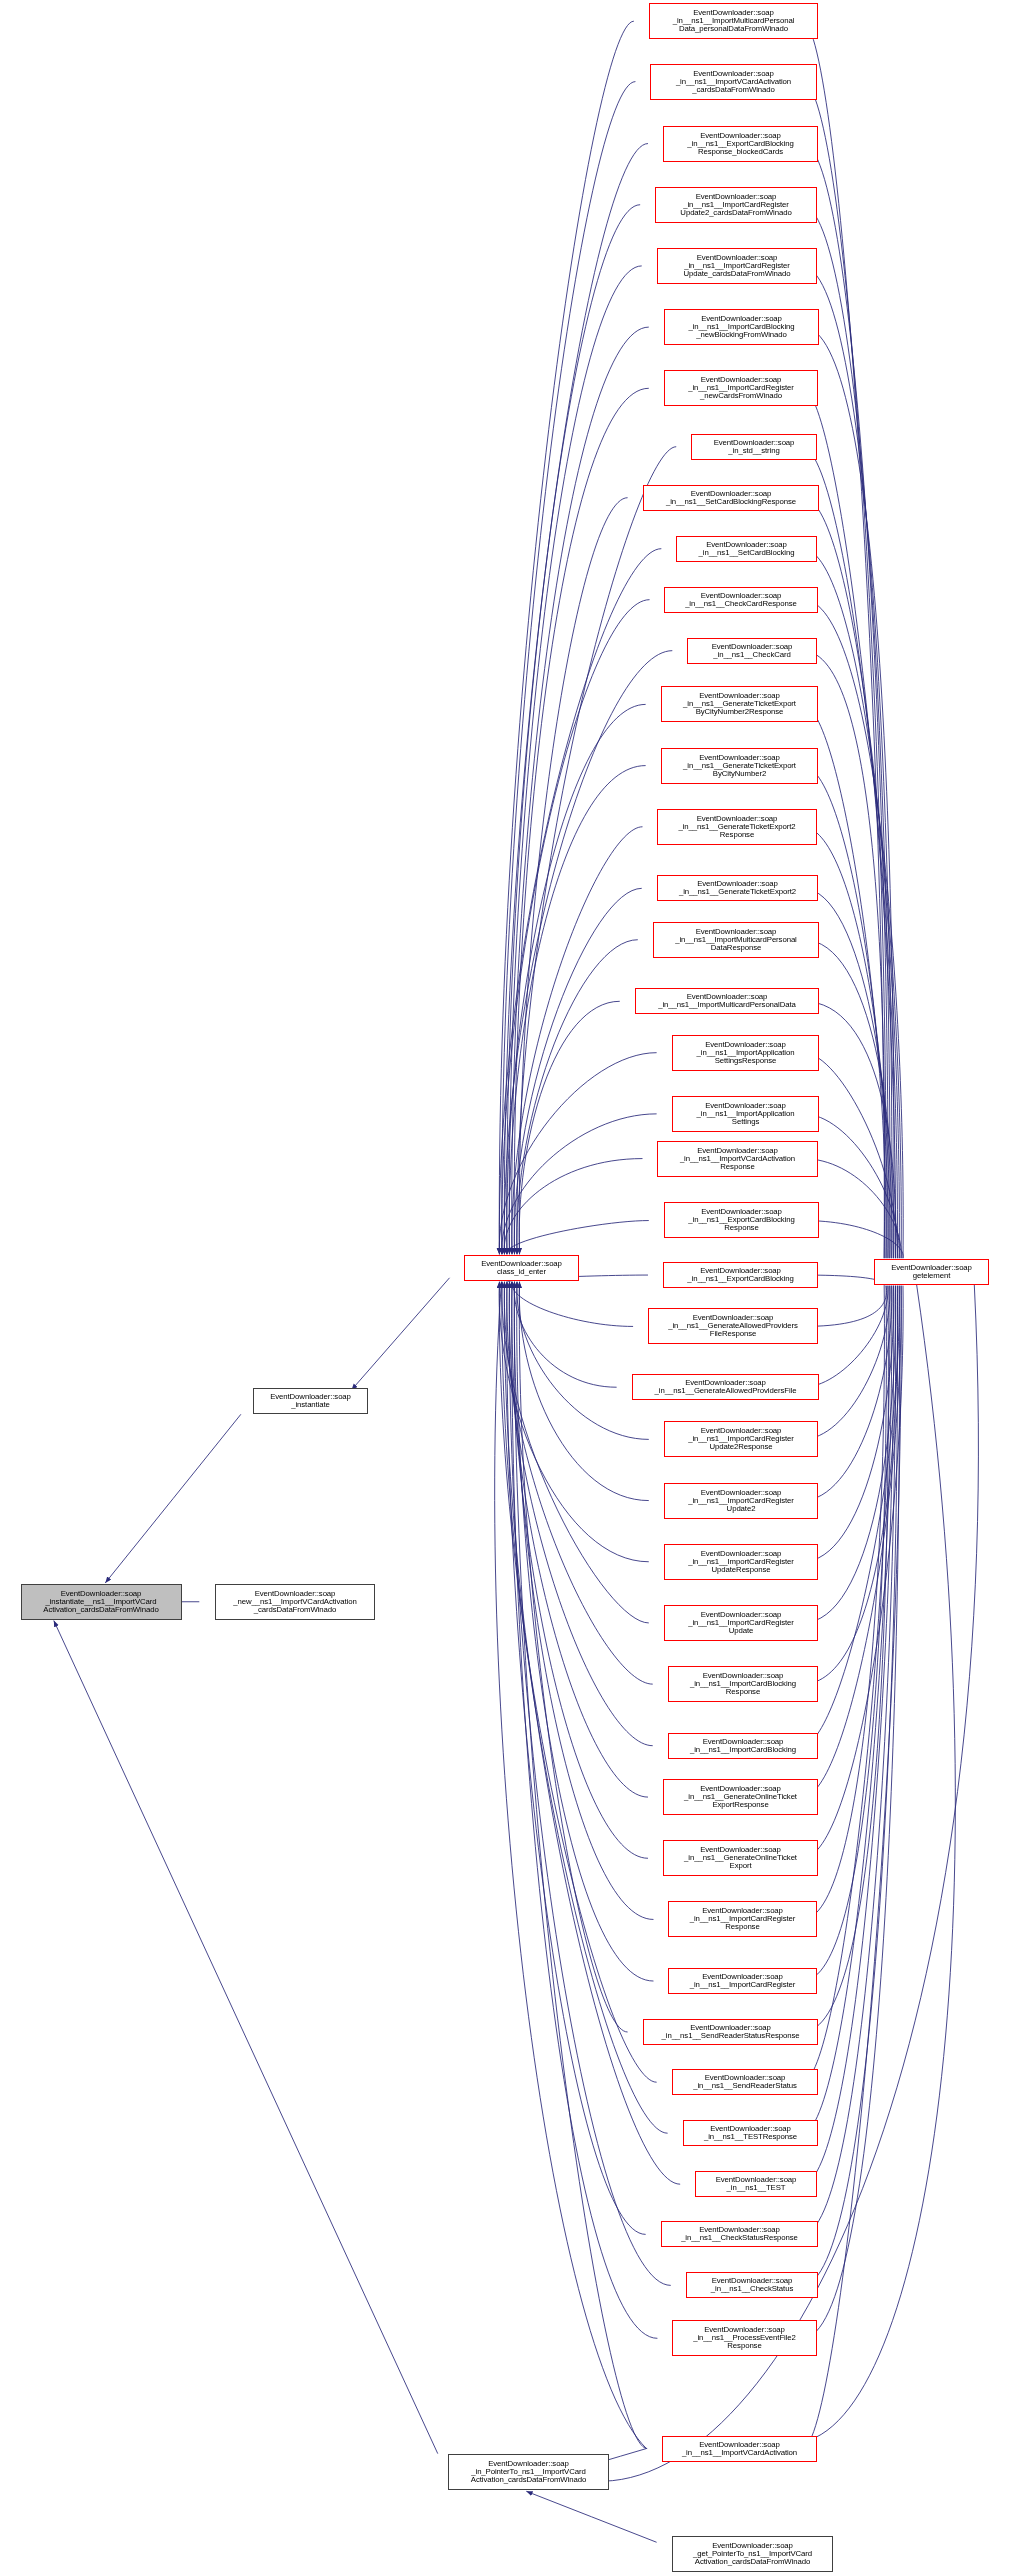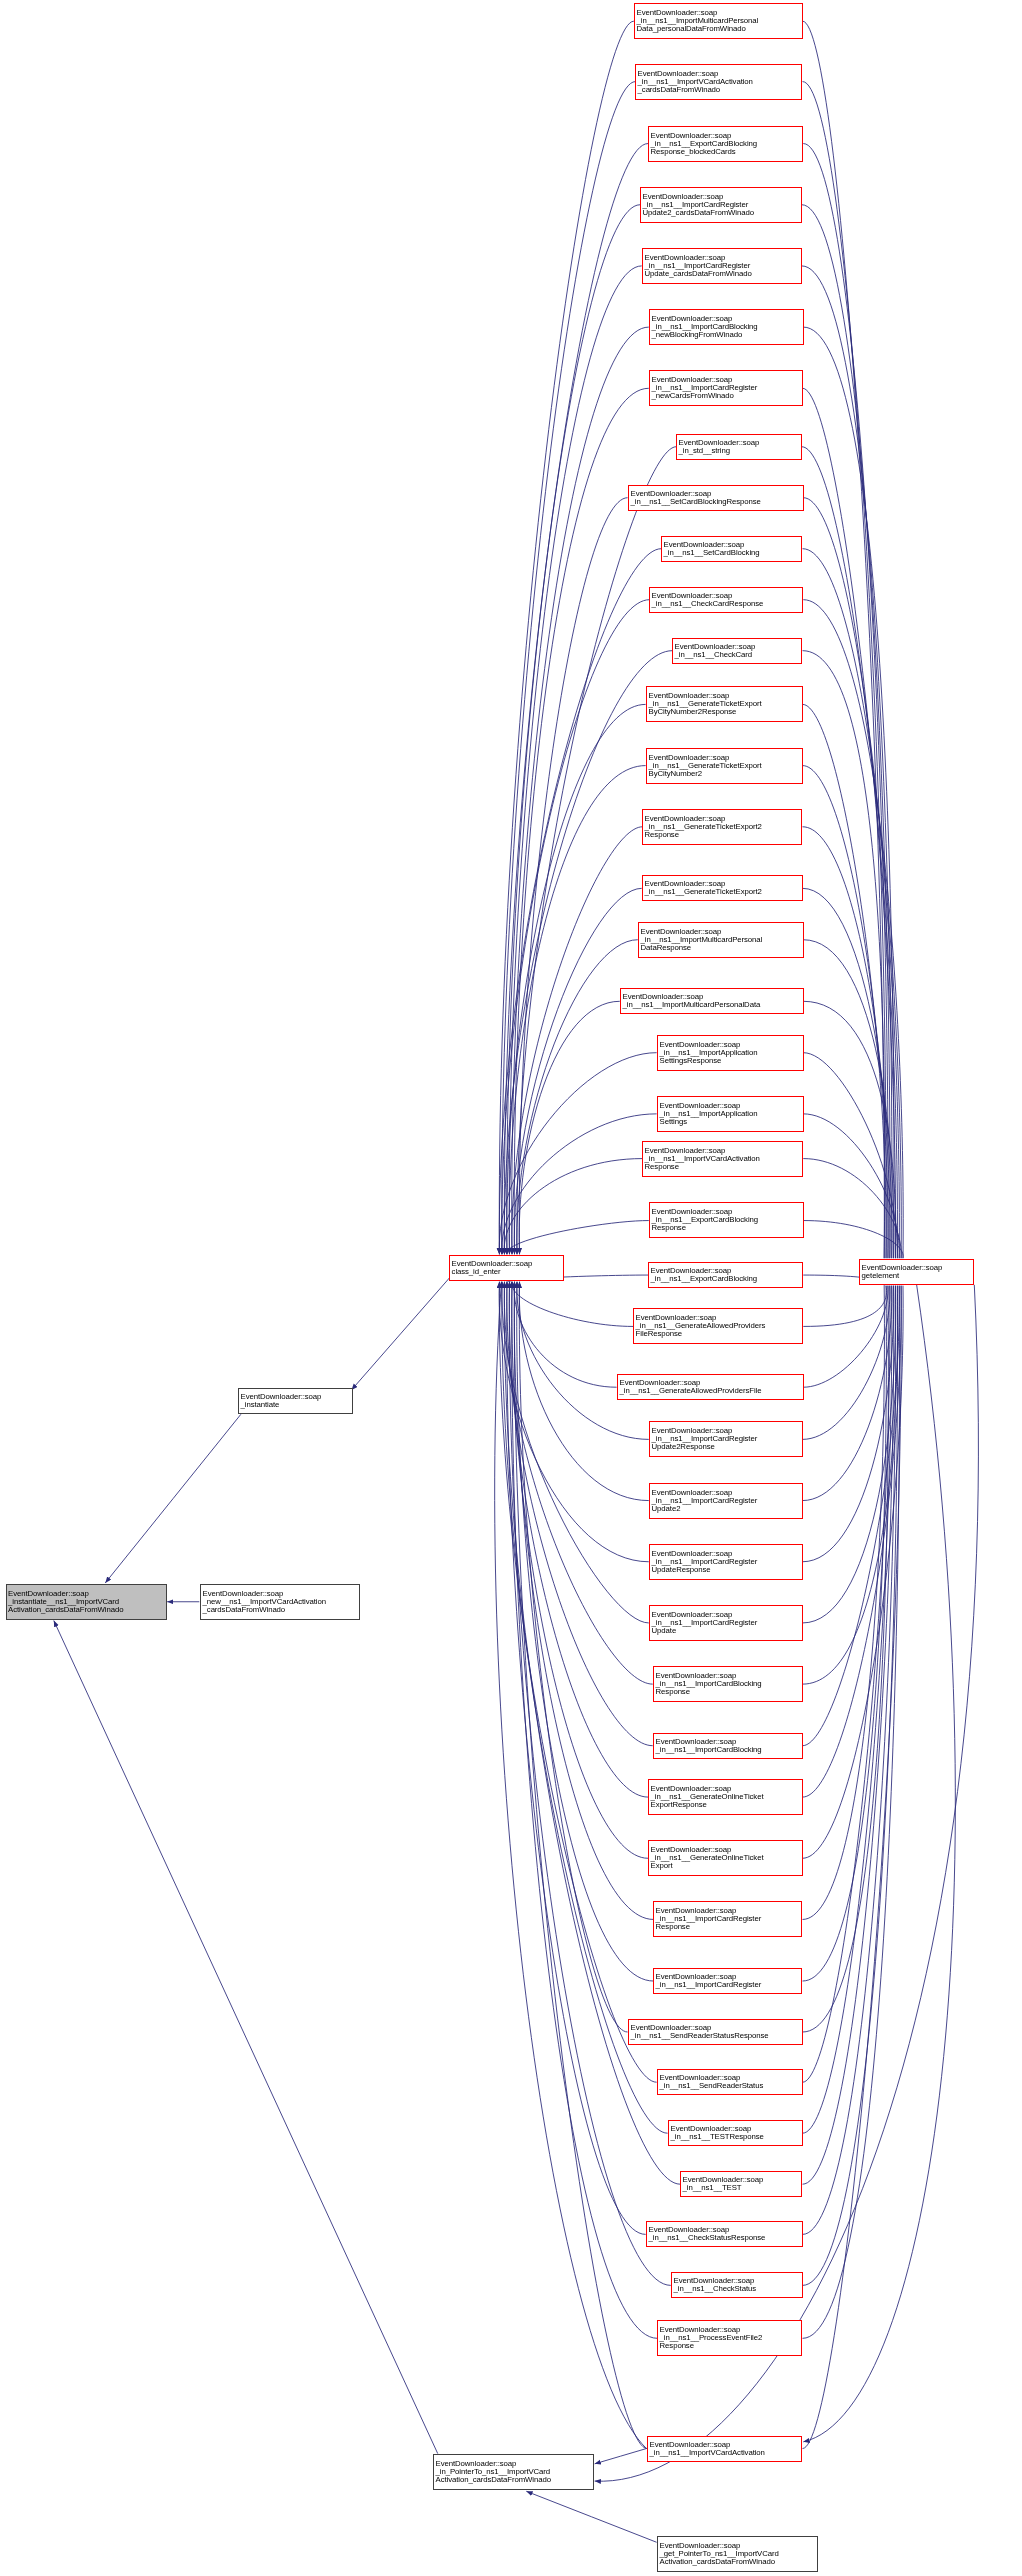--- a/index.html
+++ b/index.html
@@ -22,28 +22,29 @@
     width: 1023px;
     height: 2576px;
     pointer-events: none;
   }
   .node {
     position: absolute;
     box-sizing: border-box;
     display: flex;
     align-items: center;
     justify-content: center;
-    text-align: left;
+    text-align: center;
     background: #ffffff;
     border: 0.8px solid #ff0000;
     color: #000000;
     line-height: 1.06;
     letter-spacing: -0.1px;
     white-space: pre;
     overflow: hidden;
+    margin-left: 15px;
   }
   .node.black {
     border: 0.8px solid #404040;
     background: #ffffff;
   }
   .node.current {
     border: 0.8px solid #404040;
     background: #bfbfbf;
   }
   .node .lbl {

